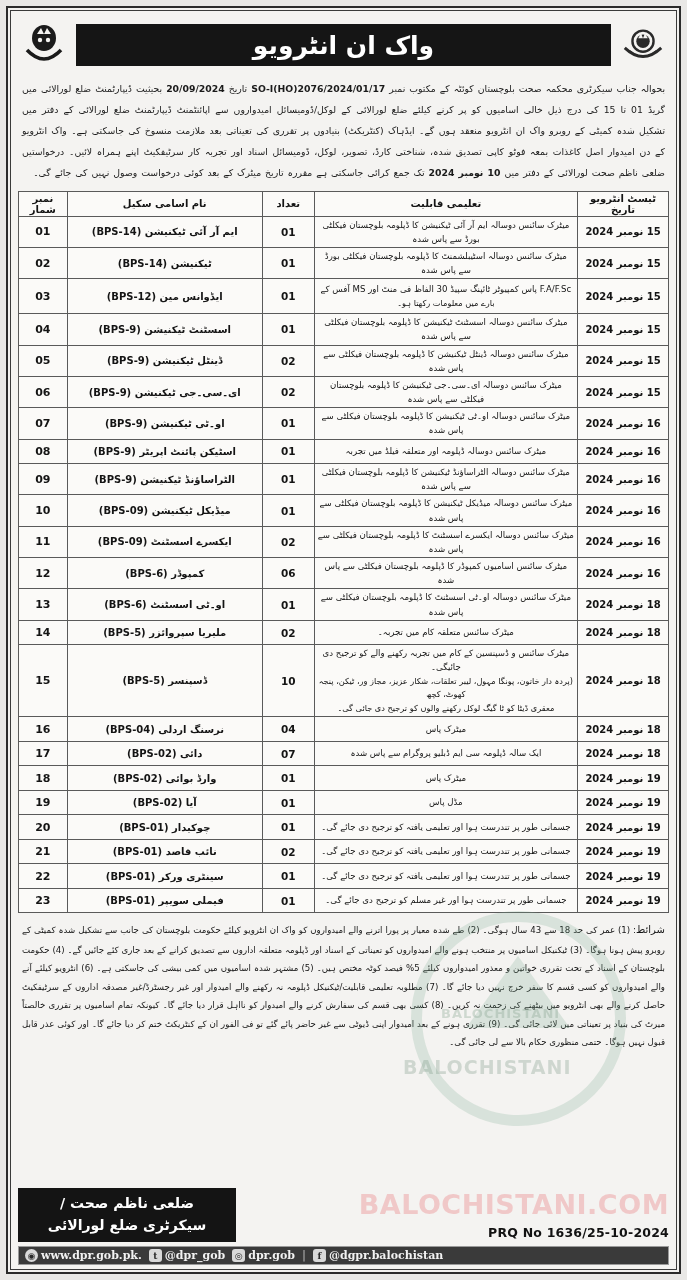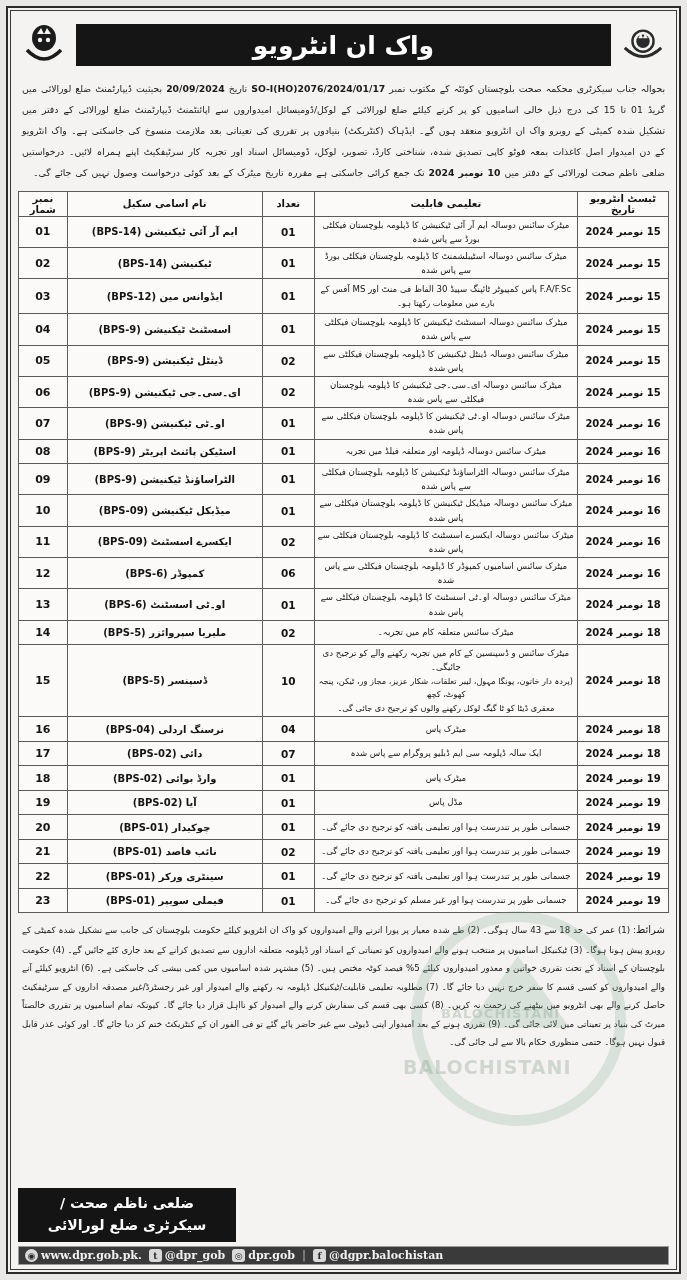--- a/index.html
+++ b/index.html
@@ -448,20 +448,24 @@
     </table>
 
     <div class="conditions">
       <span class="lbl">شرائط</span><span>: </span><span>(1) عمر کی حد 18 سے 43 سال ہوگی۔ (2) طے شدہ معیار پر پورا اترنے والے امیدواروں کو واک ان انٹرویو کیلئے حکومت بلوچستان کی جانب سے تشکیل شدہ کمیٹی کے روبرو پیش ہونا ہوگا۔ (3) ٹیکنیکل اسامیوں پر منتخب ہونے والے امیدواروں کو تعیناتی کے اسناد اور ڈپلومہ متعلقہ اداروں سے تصدیق کرانے کے بعد جاری کئے جائیں گے۔ (4) حکومت بلوچستان کے اسناد کے تحت تقرری خواتین و معذور امیدواروں کیلئے 5% فیصد کوٹہ مختص ہیں۔ (5) مشتہر شدہ اسامیوں میں کمی بیشی کی جاسکتی ہے۔ (6) انٹرویو کیلئے آنے والے امیدواروں کو کسی قسم کا سفر خرچ نہیں دیا جائے گا۔ (7) مطلوبہ تعلیمی قابلیت/ٹیکنیکل ڈپلومہ نہ رکھنے والے امیدوار اور غیر رجسٹرڈ/غیر مصدقہ اداروں کے سرٹیفکیٹ حاصل کرنے والے بھی انٹرویو میں بیٹھنے کی زحمت نہ کریں۔ (8) کسی بھی قسم کی سفارش کرنے والے امیدوار کو نااہل قرار دیا جائے گا۔ کیونکہ تمام اسامیوں پر تقرری خالصتاً میرٹ کی بنیاد پر تعیناتی میں لائی جائی گی۔ (9) تقرری ہونے کے بعد امیدوار اپنی ڈیوٹی سے غیر حاضر پائے گئے تو فی الفور ان کے کنٹریکٹ ختم کر دیا جائے گا۔ اور کوئی عذر قابل قبول نہیں ہوگا۔ حتمی منظوری حکام بالا سے لی جائی گی۔</span>
     </div>
 
     <div class="footer">
       <div class="sign-box">
         <span>ضلعی ناظم صحت /</span>
         <span>سیکرٹری ضلع لورالائی</span>
+      </div>
+      <div class="footer-right">
+        <div class="brand-big">BALOCHISTANI.COM</div>
+        <div class="prq">PRQ No 1636/25-10-2024</div>
       </div>
     </div>
 
     <div class="social">
       <span class="si">
         <span class="gl">◉</span>
         <span>www.dpr.gob.pk.</span>
       </span>
       <span class="si">
         <span class="sq">t</span>

